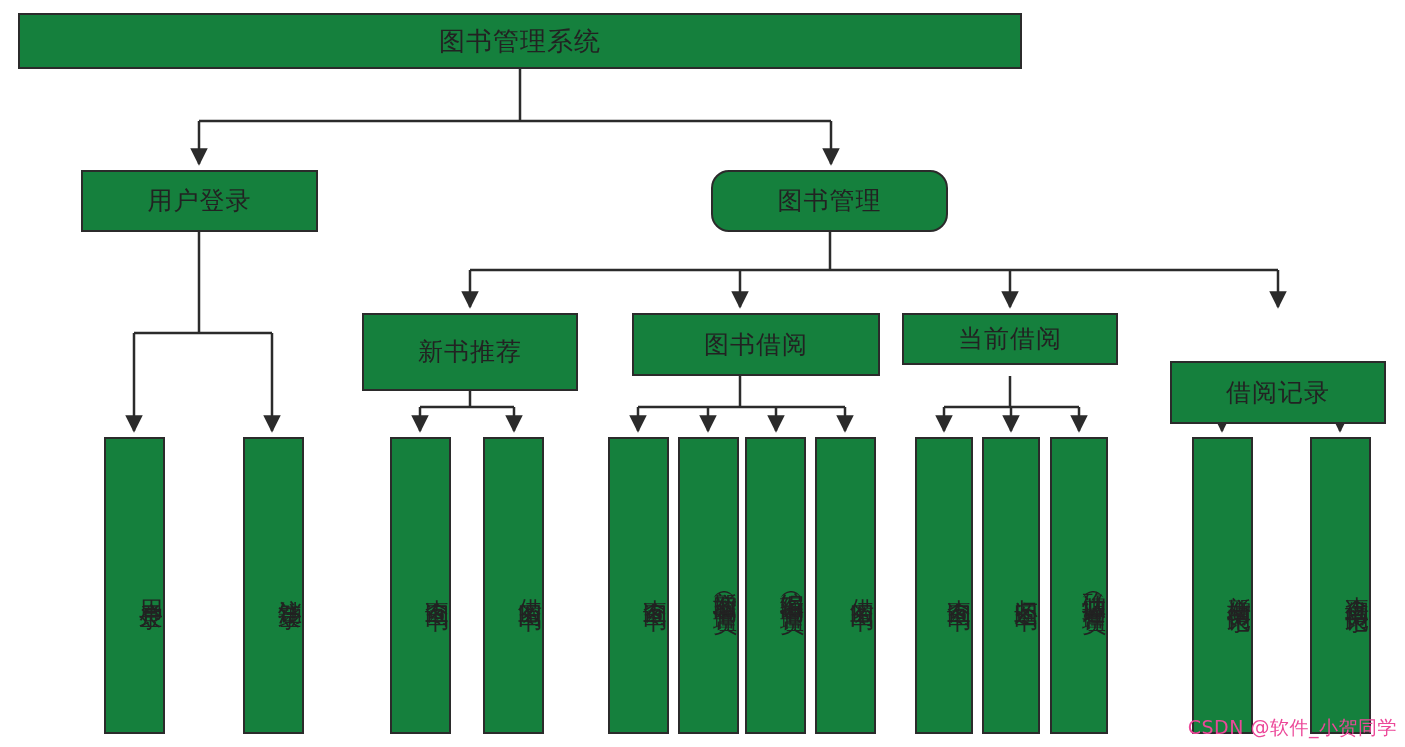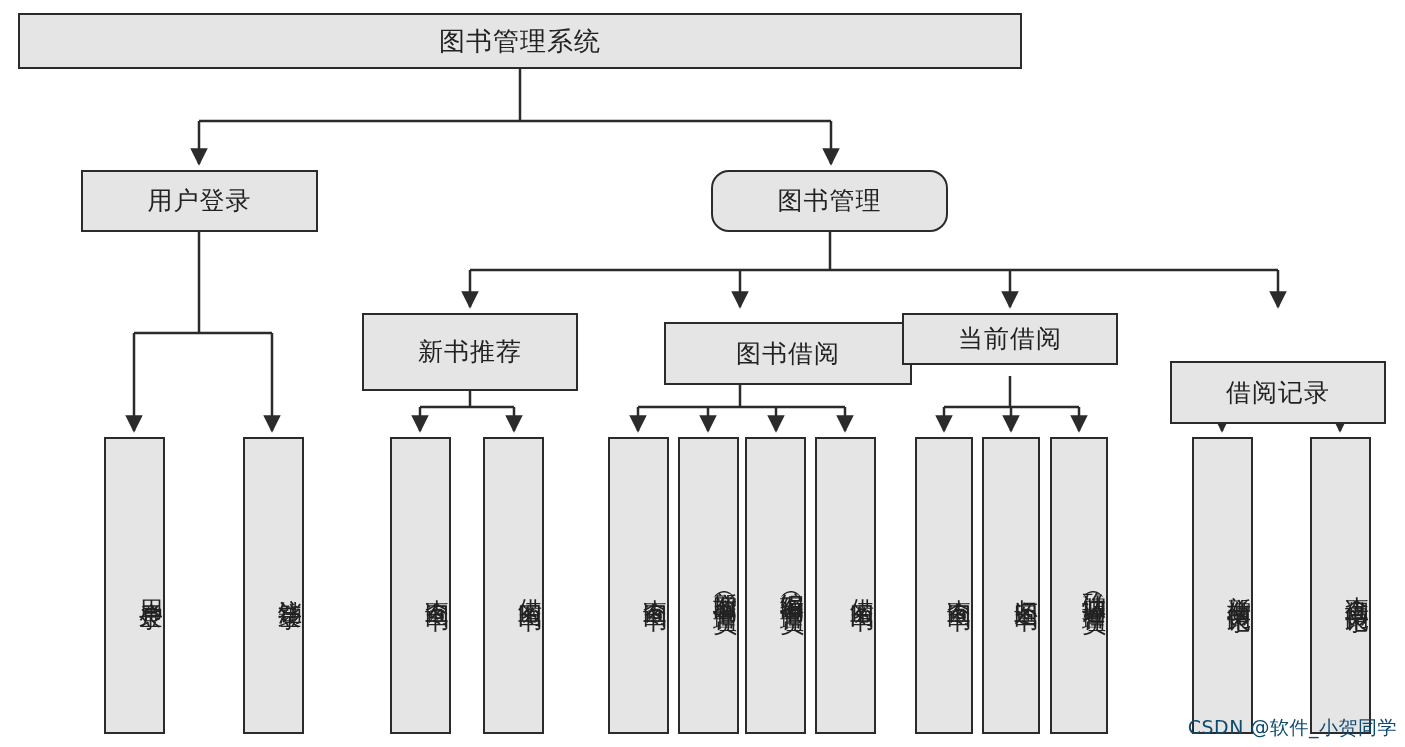--- a/index.html
+++ b/index.html
@@ -22,21 +22,21 @@
     left: 0;
     top: 0;
     width: 1405px;
     height: 747px;
     pointer-events: none;
   }
   .node {
     position: absolute;
     box-sizing: border-box;
     border: 2.5px solid #2b2b2b;
-    background: #e5e5e5;
+    background: #15803d;
     display: flex;
     align-items: center;
     justify-content: center;
     color: #222222;
   }
   .node.horiz {
     font-size: 25px;
     letter-spacing: 1px;
     line-height: 1.1;
   }
@@ -56,21 +56,21 @@
     white-space: nowrap;
   }
   #root-node {
     font-size: 26px;
   }
   #watermark {
     position: absolute;
     right: 8px;
     bottom: 6px;
     font-size: 19px;
-    color: #0c4a6e;
+    color: #ec4899;
     letter-spacing: 0.5px;
     white-space: nowrap;
   }
 </style>
 </head>
 <body>
 
 <div id="canvas">
 
   <svg id="edges" viewBox="0 0 1405 747" width="1405" height="747" xmlns="http://www.w3.org/2000/svg">
@@ -130,21 +130,21 @@
   <div class="node horiz" style="left:81px; top:170px; width:237px; height:62px;">
     <span class="label">用户登录</span>
   </div>
   <div class="node horiz" style="left:711px; top:170px; width:237px; height:62px;border-radius:18px;">
     <span class="label">图书管理</span>
   </div>
 
   <div class="node horiz" style="left:362px; top:313px; width:216px; height:78px;">
     <span class="label">新书推荐</span>
   </div>
-  <div class="node horiz" style="left:632px; top:322px; width:248px; height:63px;margin-left:32px;">
+  <div class="node horiz" style="left:632px; top:313px; width:248px; height:63px;">
     <span class="label">图书借阅</span>
   </div>
   <div class="node horiz" style="left:902px; top:313px; width:216px; height:52px;">
     <span class="label">当前借阅</span>
   </div>
   <div class="node horiz" style="left:1170px; top:313px; width:216px; height:63px;margin-top:48px;">
     <span class="label">借阅记录</span>
   </div>
 
   <div class="node vert" style="left:104px; top:437px; width:61px; height:297px;">

